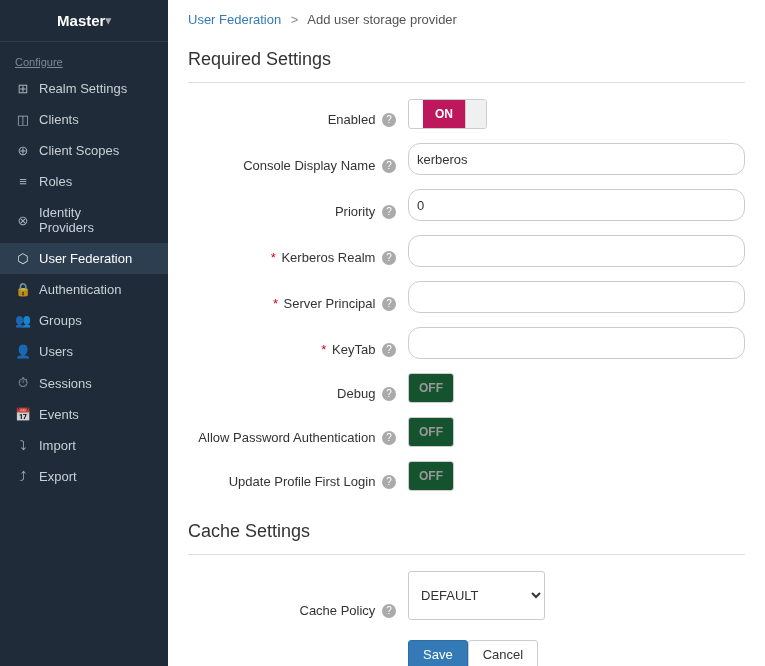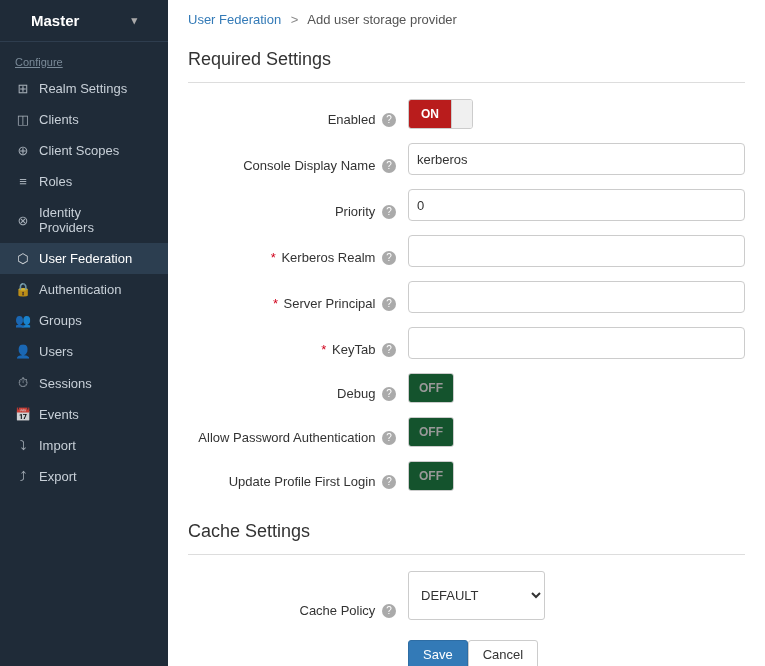--- a/index.html
+++ b/index.html
@@ -17,21 +17,21 @@
       overflow-y: auto;
     }
     .sidebar-header {
       padding: 12px 31px;
       font-size: 15px;
       font-weight: bold;
       color: #fff;
       border-bottom: 1px solid #2e3d4e;
       display: flex;
       align-items: center;
-      justify-content: space-between;
+      justify-content: center;
       cursor: pointer;
     }
     .sidebar-header .chevron { font-size: 11px; color: #aaa; }
     .sidebar-section-label {
       padding: 14px 15px 5px 15px;
       font-size: 11px;
       color: #7a8a98;
       text-transform: none;
       letter-spacing: 0;
       text-decoration: underline;
@@ -107,44 +107,45 @@
       margin-left: 3px;
       vertical-align: middle;
     }
     .form-control {
       flex: 1;
     }
     .form-control input[type="text"] {
       width: 100%;
       padding: 5px 8px;
       border: 1px solid #ccc;
-      border-radius: 4px;
+      border-radius: 12px;
       font-size: 13px;
       color: #333;
       height: 32px;
     }
 
     
     .toggle-switch {
       display: inline-flex;
       border: 1px solid #ccc;
       border-radius: 3px;
       overflow: hidden;
       height: 30px;
       cursor: pointer;
     }
     .toggle-on {
       padding: 0 12px;
-      background: #b91c1c;
+      background: #be185d;
       color: #fff;
       font-size: 12px;
       font-weight: bold;
       display: flex;
       align-items: center;
       border-right: 1px solid #ccc;
+      margin-left: 14px;
     }
     .toggle-off-side {
       padding: 0 10px;
       background: #f0f0f0;
       color: #999;
       font-size: 12px;
       display: flex;
       align-items: center;
     }
 

